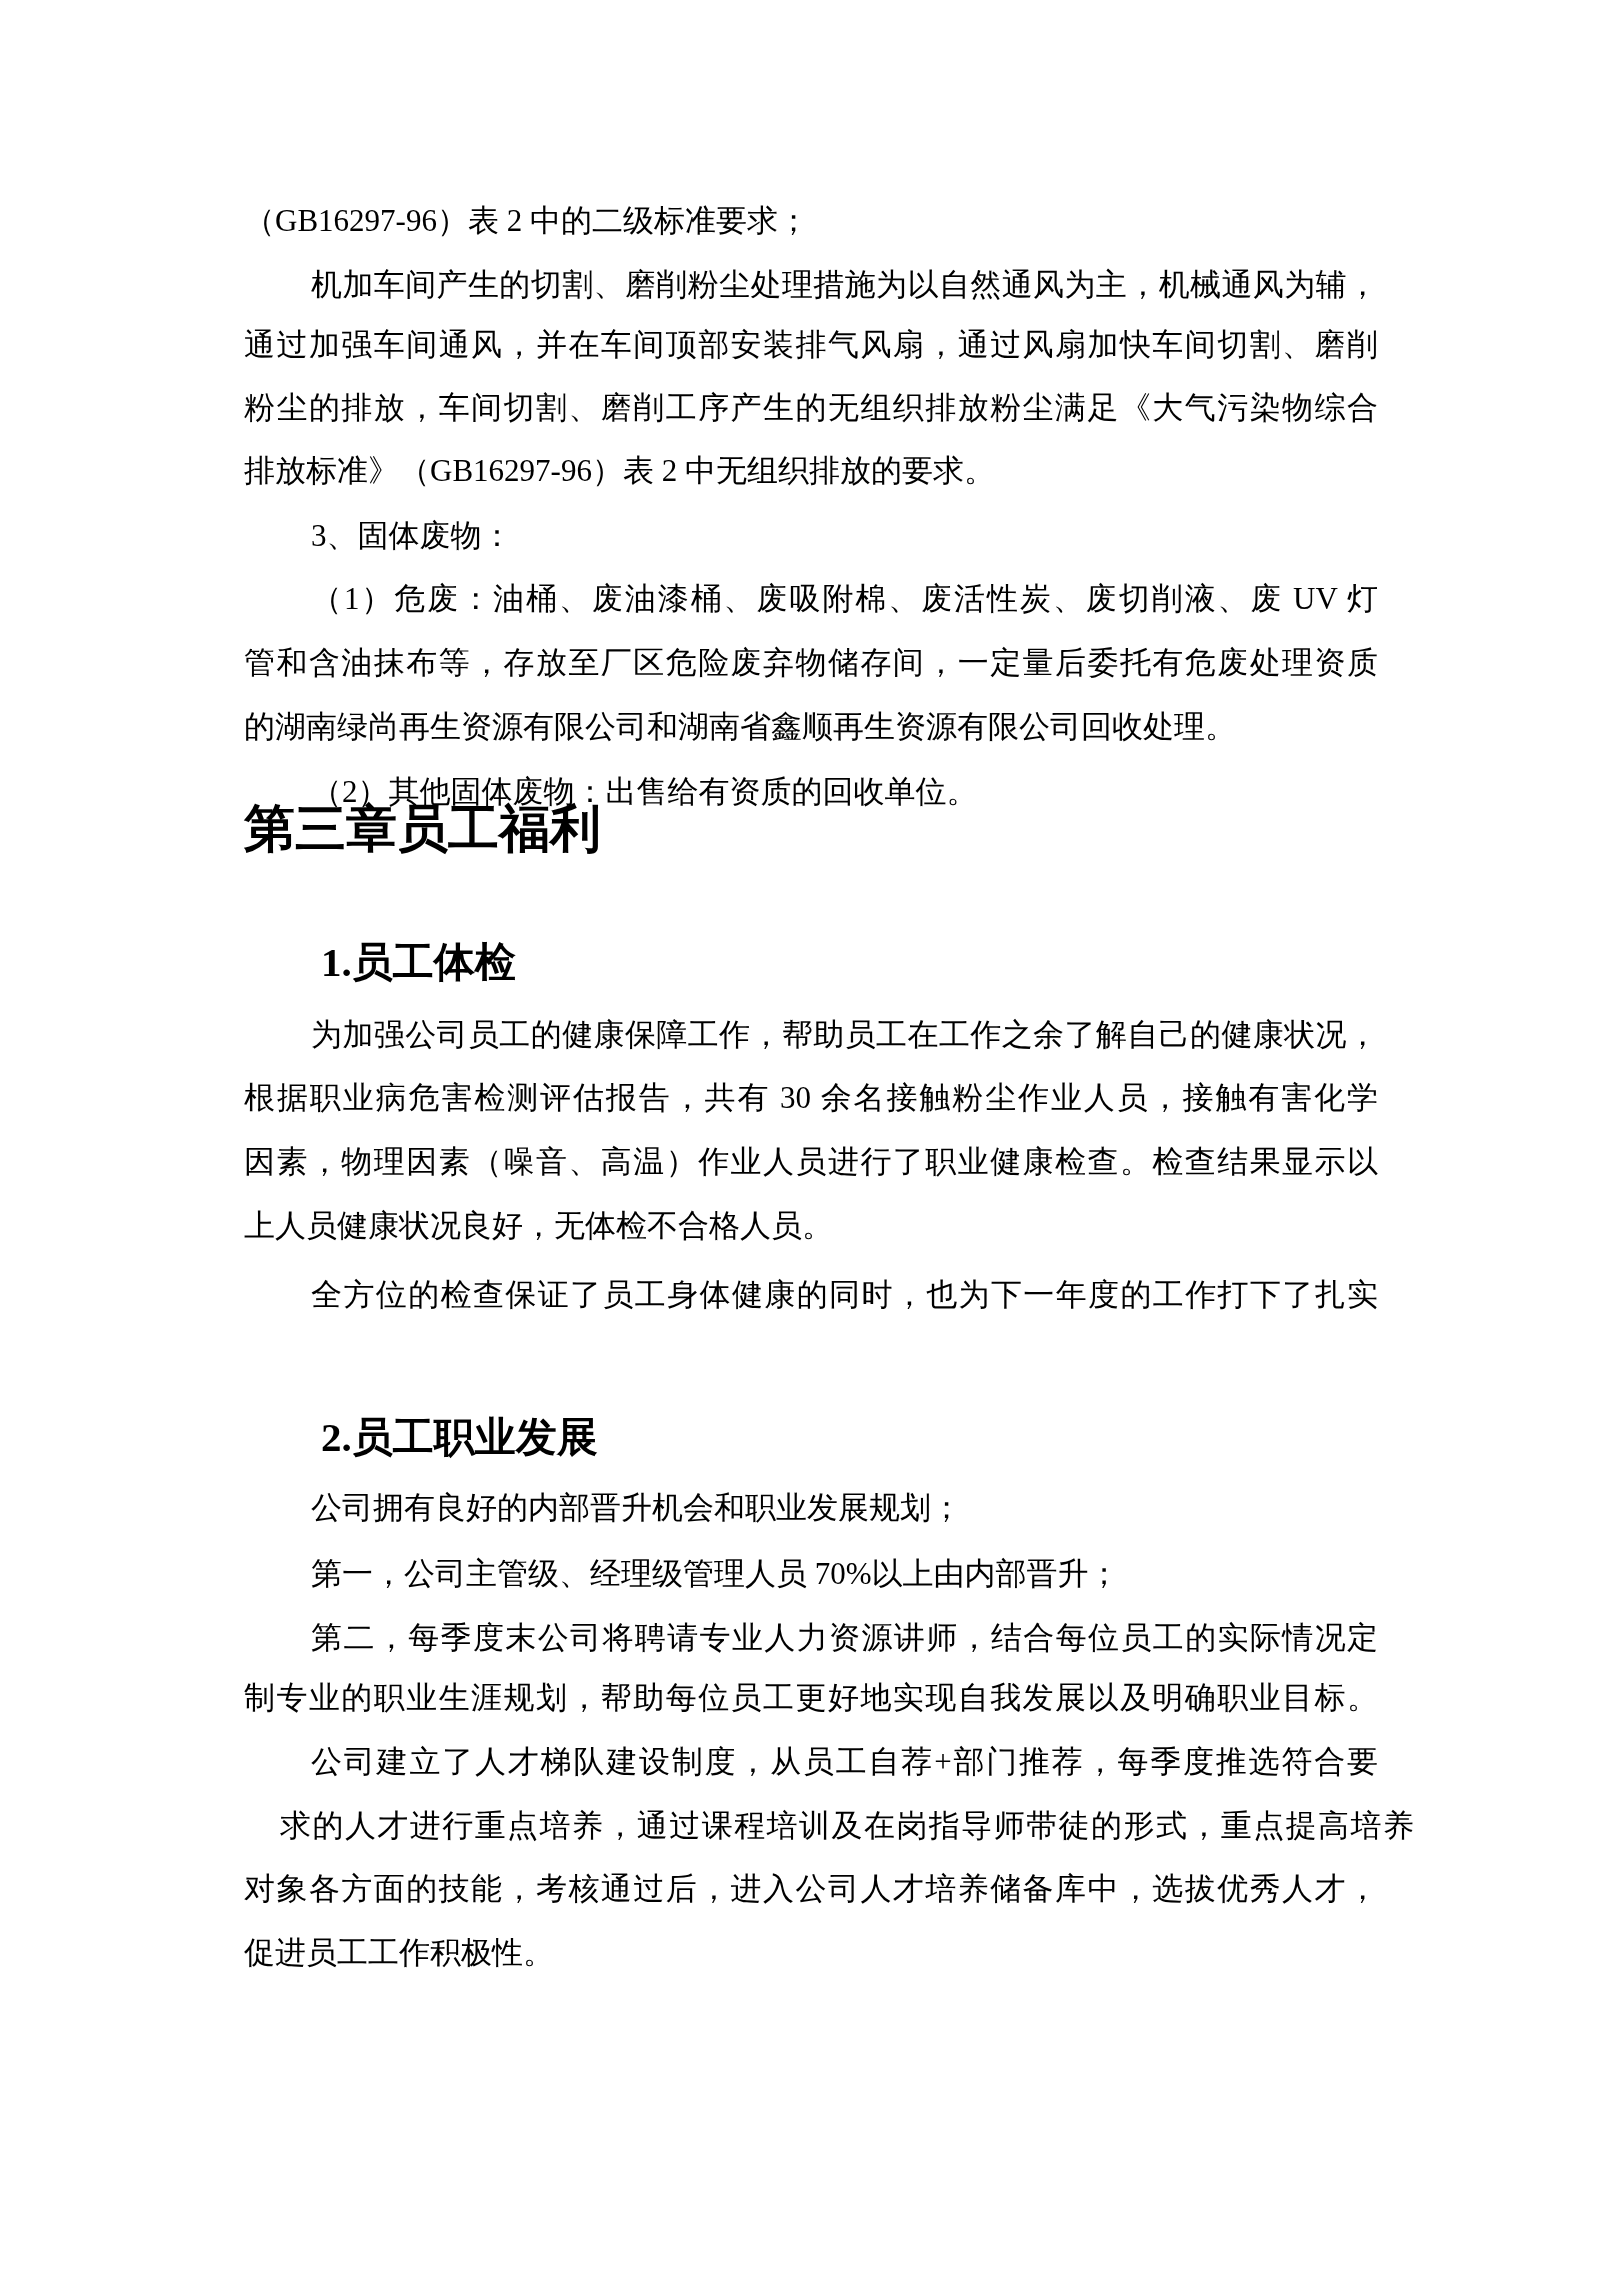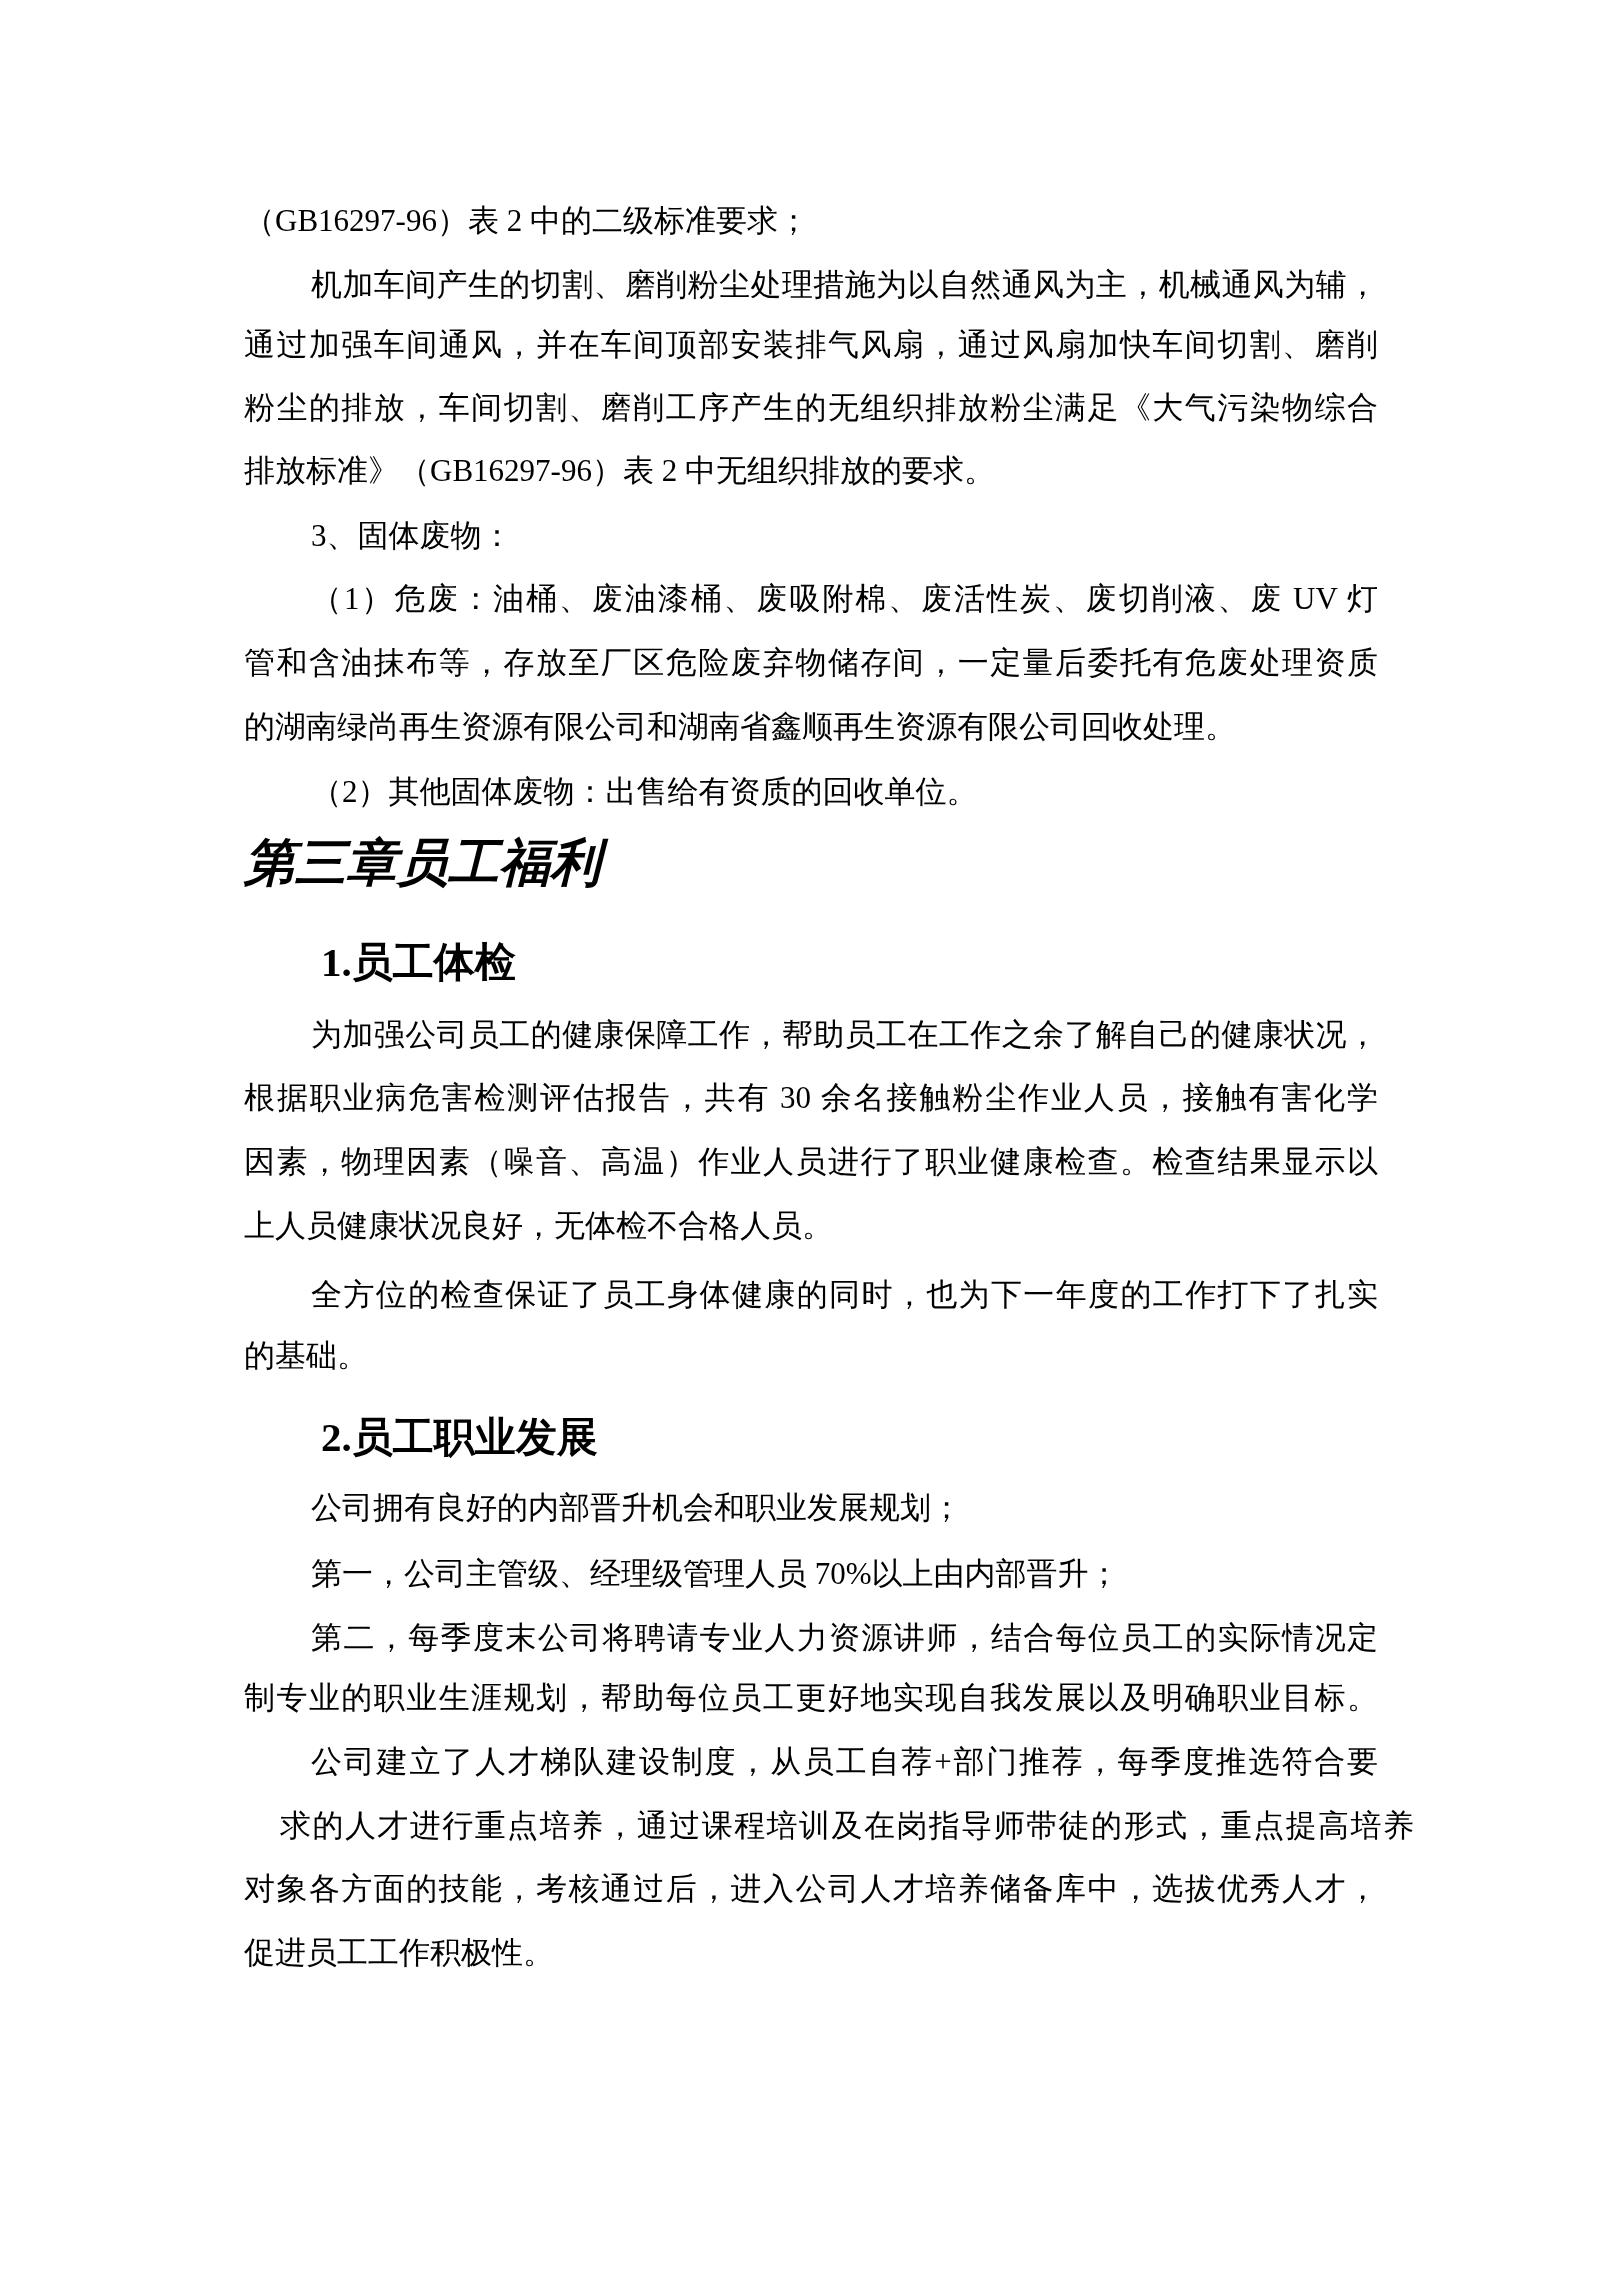--- a/index.html
+++ b/index.html
@@ -64,31 +64,30 @@
   <div class="line" style="top:439px;">排放标准》（GB16297-96）表 2 中无组织排放的要求。</div>
 
   <div class="line indent" style="top:504px;">3、固体废物：</div>
 
   <div class="line indent jfull" style="top:567px;">（1）危废：油桶、废油漆桶、废吸附棉、废活性炭、废切削液、废 UV 灯</div>
   <div class="line jfull" style="top:631px;">管和含油抹布等，存放至厂区危险废弃物储存间，一定量后委托有危废处理资质</div>
   <div class="line" style="top:695px;">的湖南绿尚再生资源有限公司和湖南省鑫顺再生资源有限公司回收处理。</div>
 
   <div class="line indent" style="top:760px;">（2）其他固体废物：出售给有资质的回收单位。</div>
 
-  <div class="chapter-heading" style="top:836px;font-style:italic;">第三章员工福利</div>
+  <div class="chapter-heading" style="top:802px;">第三章员工福利</div>
 
   <div class="section-heading" style="top:940px;">1.员工体检</div>
 
   <div class="line indent jfull" style="top:1003px;">为加强公司员工的健康保障工作，帮助员工在工作之余了解自己的健康状况，</div>
   <div class="line jfull" style="top:1066px;">根据职业病危害检测评估报告，共有 30 余名接触粉尘作业人员，接触有害化学</div>
   <div class="line jfull" style="top:1130px;">因素，物理因素（噪音、高温）作业人员进行了职业健康检查。检查结果显示以</div>
   <div class="line" style="top:1194px;">上人员健康状况良好，无体检不合格人员。</div>
 
   <div class="line indent jfull" style="top:1263px;">全方位的检查保证了员工身体健康的同时，也为下一年度的工作打下了扎实</div>
-  <div class="line" style="top:1324px;">的基础。</div>
 
   <div class="section-heading" style="top:1415px;">2.员工职业发展</div>
 
   <div class="line indent" style="top:1476px;">公司拥有良好的内部晋升机会和职业发展规划；</div>
   <div class="line indent" style="top:1542px;">第一，公司主管级、经理级管理人员 70%以上由内部晋升；</div>
 
   <div class="line indent jfull" style="top:1606px;">第二，每季度末公司将聘请专业人力资源讲师，结合每位员工的实际情况定</div>
   <div class="line jfull" style="top:1666px;">制专业的职业生涯规划，帮助每位员工更好地实现自我发展以及明确职业目标。</div>
 
   <div class="line indent jfull" style="top:1730px;">公司建立了人才梯队建设制度，从员工自荐+部门推荐，每季度推选符合要</div>

